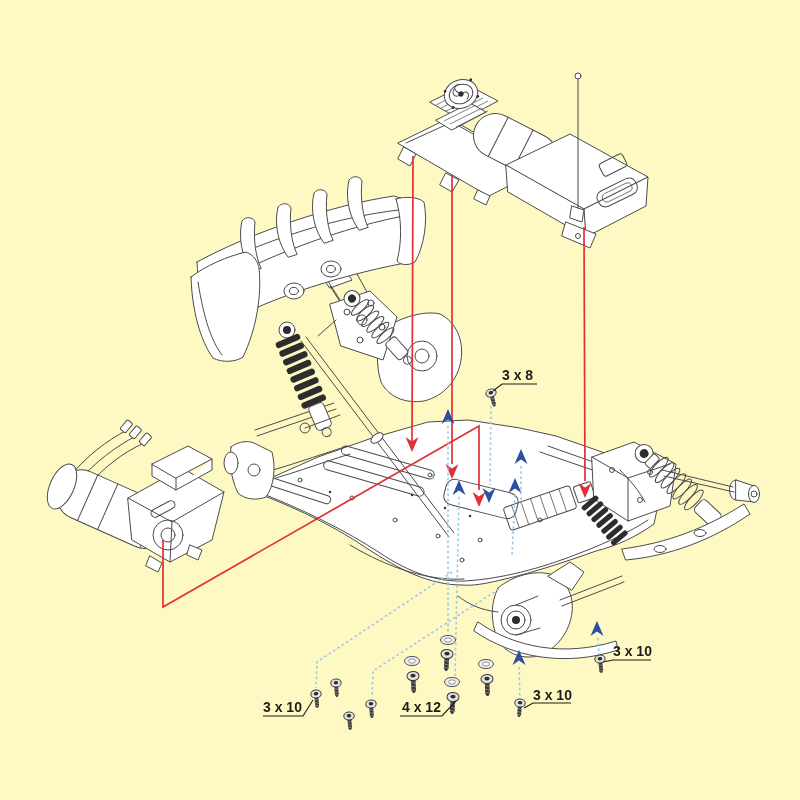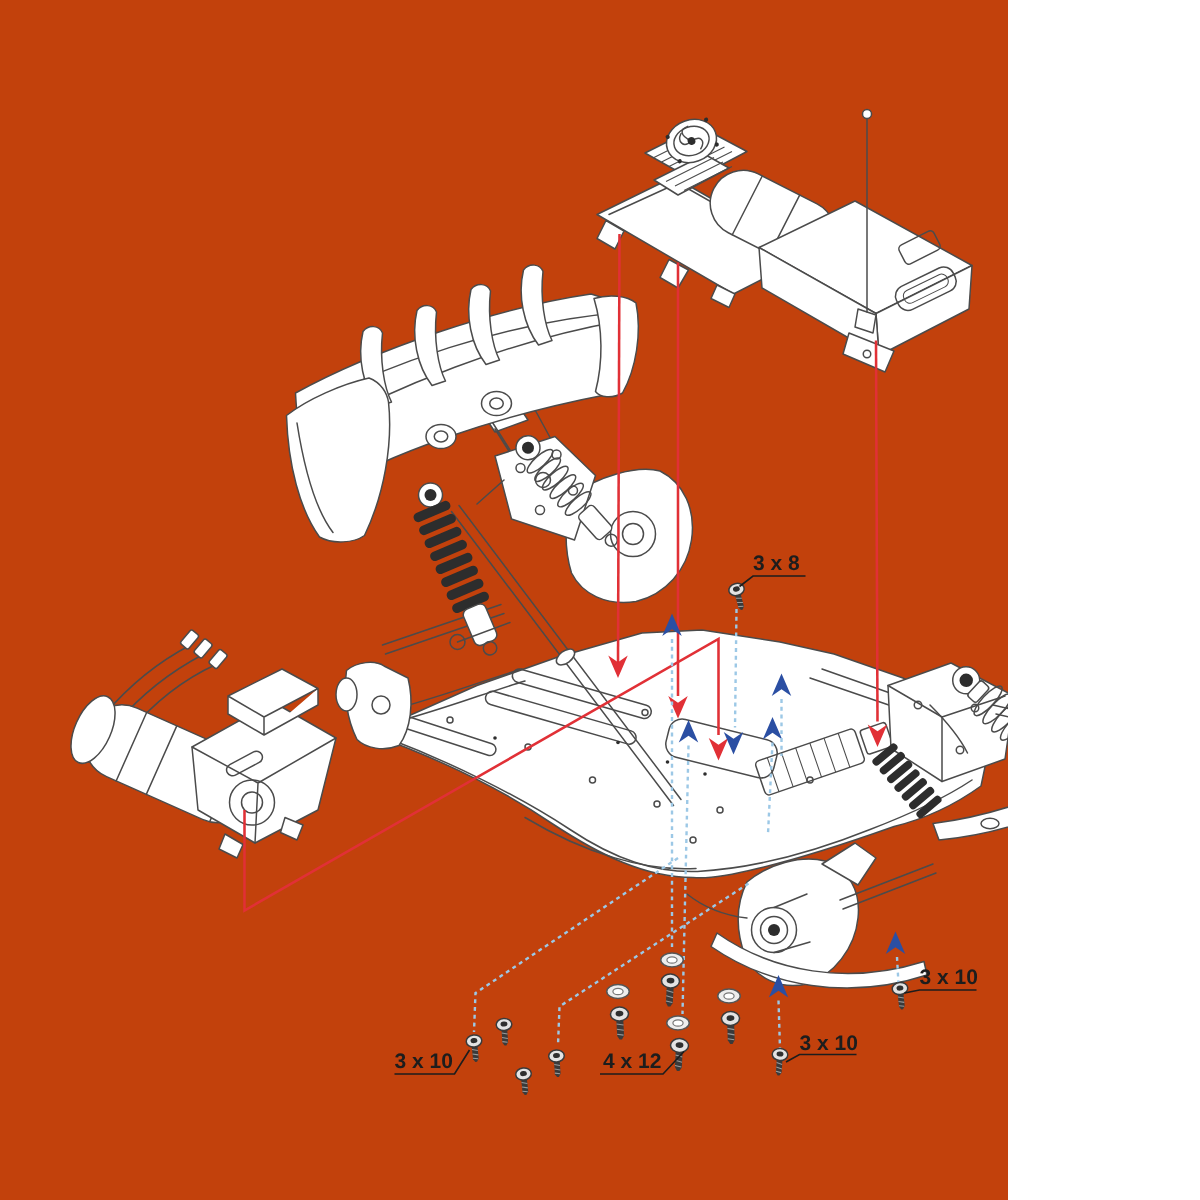--- a/index.html
+++ b/index.html
@@ -1,16 +1,16 @@
 <!DOCTYPE html>
 <html style="--c-leader_red: #e13036; --c-arrow_blue: #2b4fa3; --c-dotted_blue: #9cc8e6; --c-linework: #4b4b4b; --c-label: #1d1d1d; --c-background: #ffffff;"><head>
 <meta charset="utf-8">
 <style>
   html,body{margin:0;padding:0;background:#fff;}
-  .canvas{position:relative;width:672px;height:800px;background:#c2410c;overflow:hidden;
+  .canvas{position:relative;width:800px;height:800px;background:#fef9c3;overflow:hidden;
           font-family:"Liberation Sans",sans-serif;}
   svg{display:block;}
   .ln{fill:none;stroke:var(--c-linework,#4b4b4b);stroke-width:1;stroke-linecap:round;stroke-linejoin:round;}
   .lnf{fill:#ffffff;stroke:var(--c-linework,#4b4b4b);stroke-width:1;stroke-linecap:round;stroke-linejoin:round;}
   .lnt{fill:none;stroke:var(--c-linework,#4b4b4b);stroke-width:.7;}
   .red{stroke:var(--c-leader_red,#e13036);stroke-width:1.7;fill:none;}
   .redf{fill:var(--c-leader_red,#e13036);stroke:none;}
   .bluf{fill:var(--c-arrow_blue,#2b4fa3);stroke:none;}
   .dot{stroke:var(--c-dotted_blue,#9cc8e6);stroke-width:1.6;fill:none;stroke-dasharray:2.6 2.6;}
   .lbl{font-size:14px;font-weight:bold;fill:var(--c-label,#1d1d1d);}

